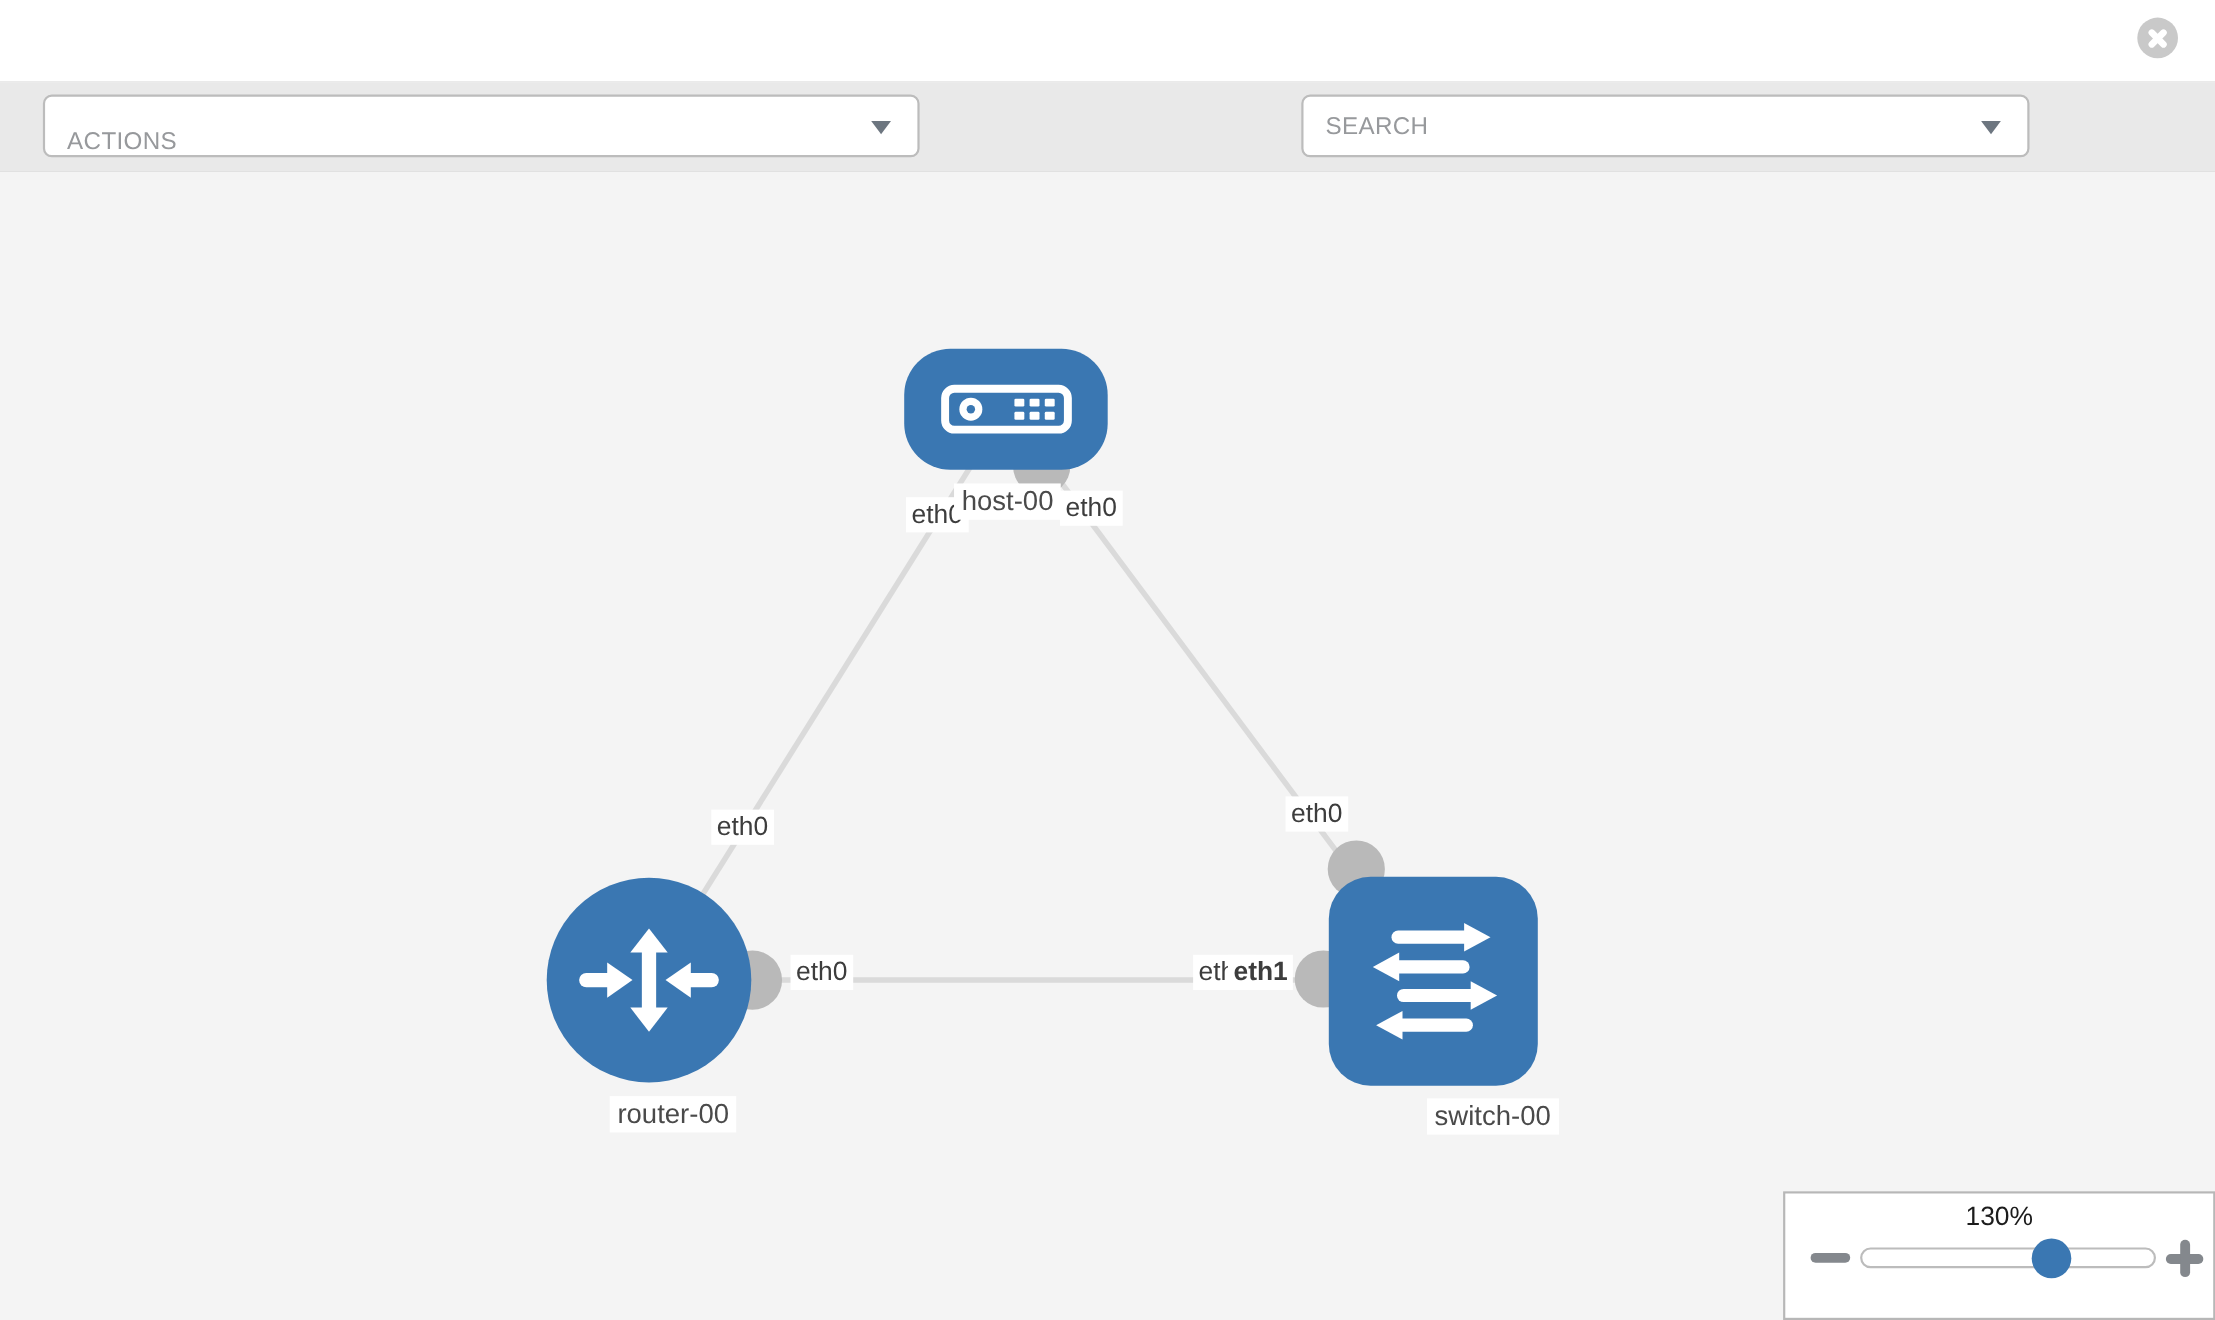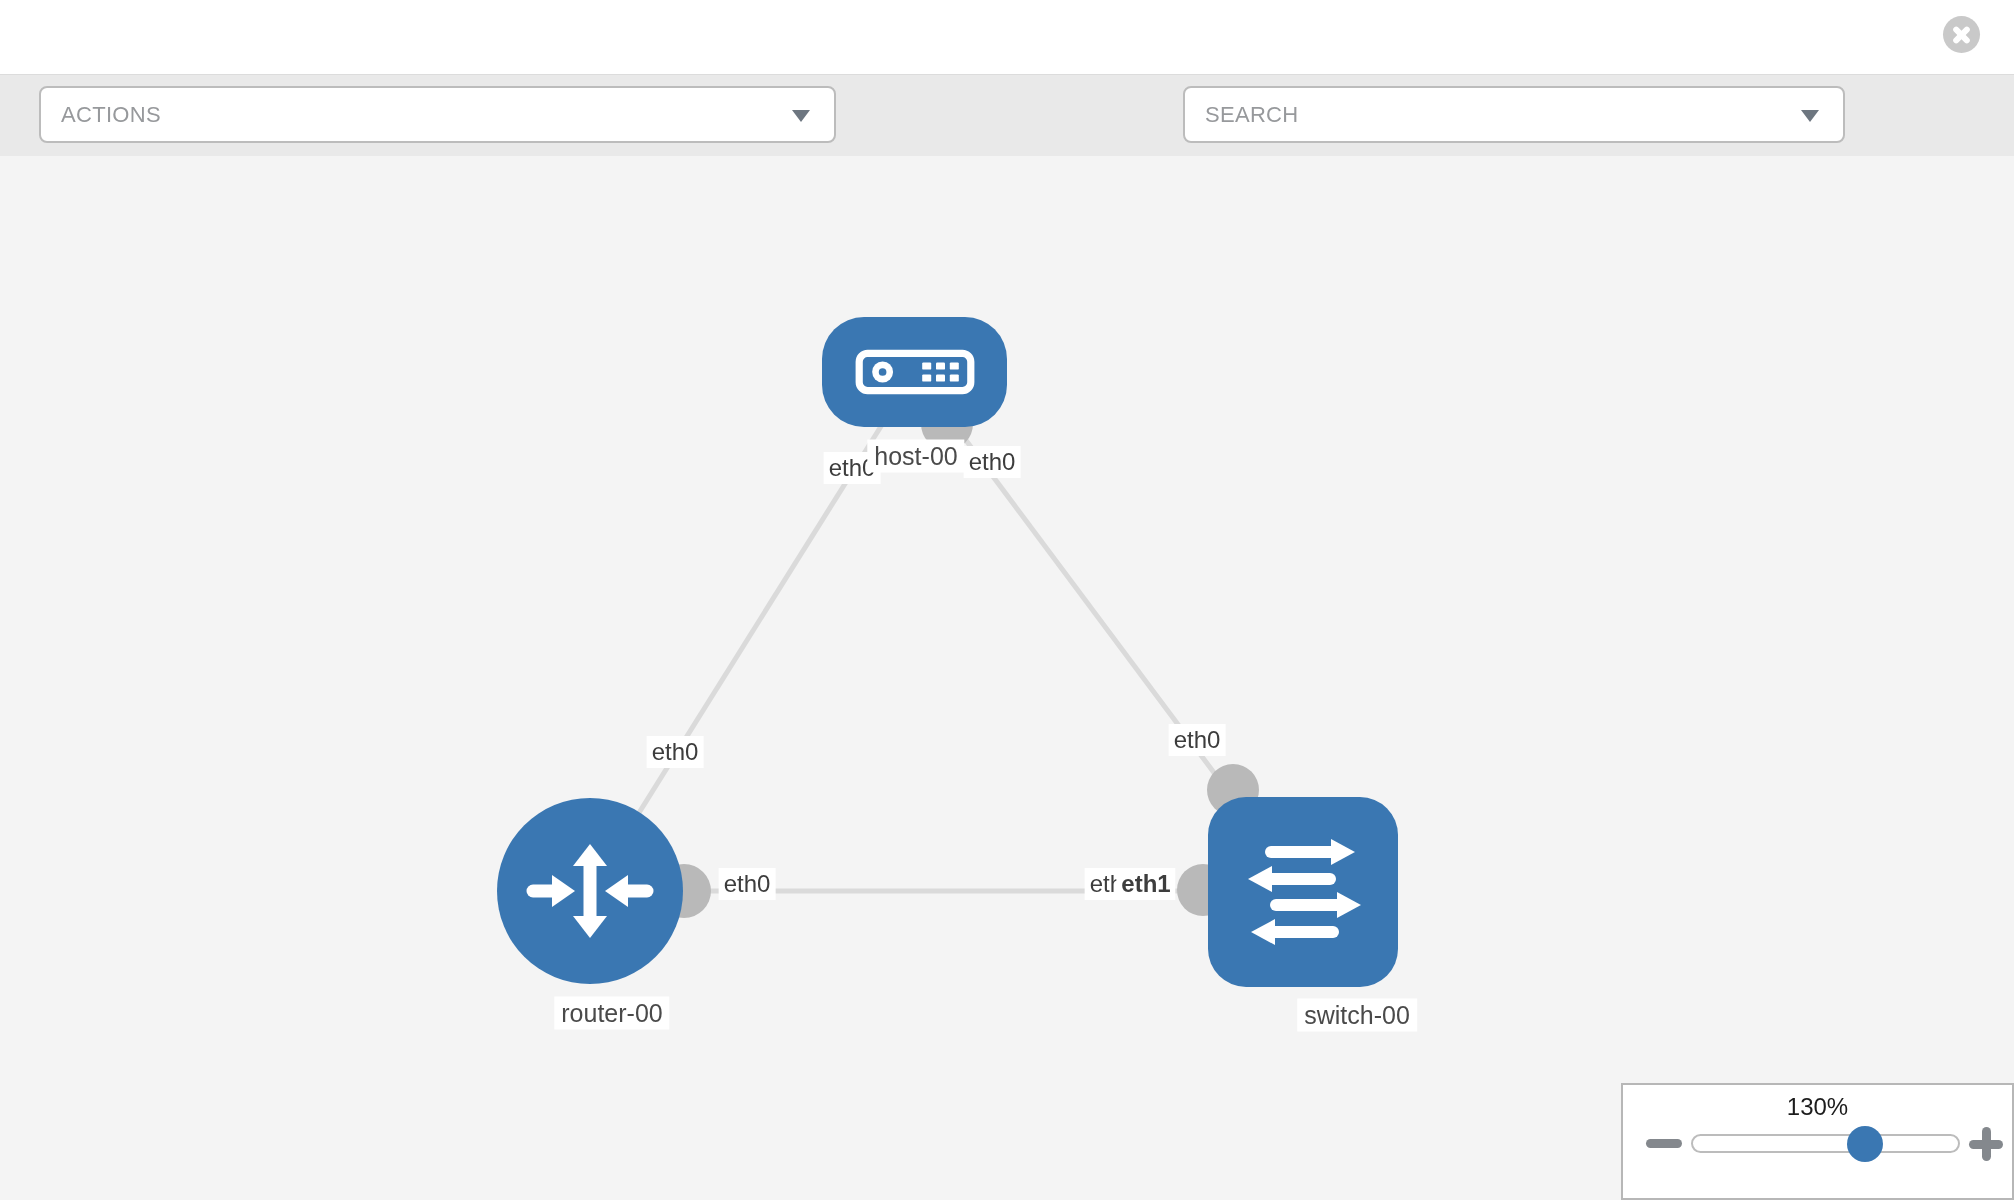--- a/index.html
+++ b/index.html
@@ -18,21 +18,21 @@
   .close-btn .bar.b2{transform:rotate(-45deg);}
 
   
   .toolbar{position:absolute;left:0;top:75px;width:2014px;height:81px;background:#e9e9e9;
     border-bottom:2px solid #b3b3b3;}
   .select{position:absolute;top:11px;height:57px;background:#fff;border:2px solid #bcbcbc;
     border-radius:8px;box-sizing:border-box;display:flex;align-items:center;cursor:pointer;}
   .select .lbl{margin-left:20px;font-size:22px;color:#97999c;letter-spacing:.3px;}
   .caret{position:absolute;right:24px;top:50%;margin-top:-5px;width:0;height:0;
     border-left:9px solid transparent;border-right:9px solid transparent;border-top:12px solid #6d7680;}
-  .sel-actions{left:39px;width:797px;}
+  .sel-actions{left:39px;width:797px;align-items:flex-end;}
   .sel-search{left:1183px;width:662px;}
   .tool-ico{position:absolute;top:94px;width:40px;height:40px;cursor:pointer;}
   .tool-ico svg{width:40px;height:40px;}
   .ico-wrench{left:1046px;}
   .ico-key{left:1114px;}
 
   
   .canvas{position:absolute;left:0;top:156px;width:2014px;height:1044px;background:#f4f4f4;}
   .edges{position:absolute;left:0;top:0;}
   .node{position:absolute;background:var(--blue);display:flex;align-items:center;justify-content:center;

